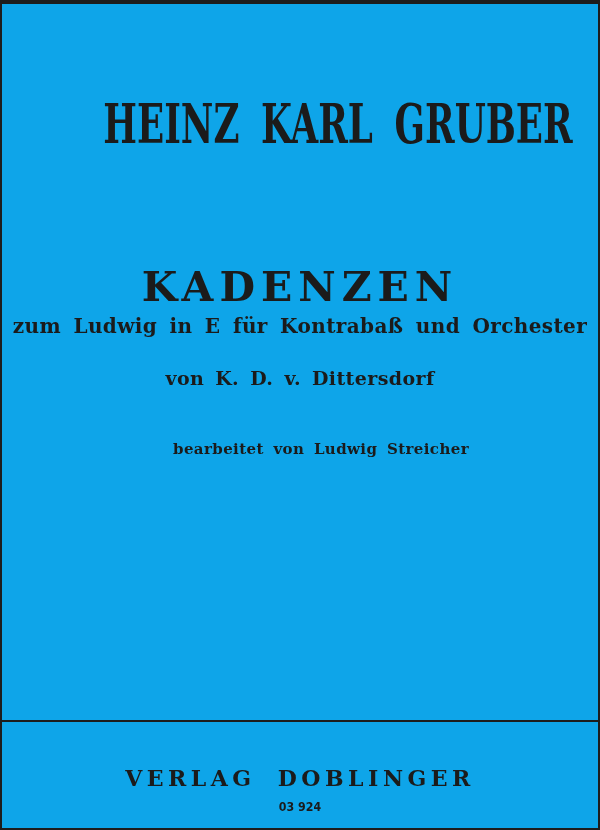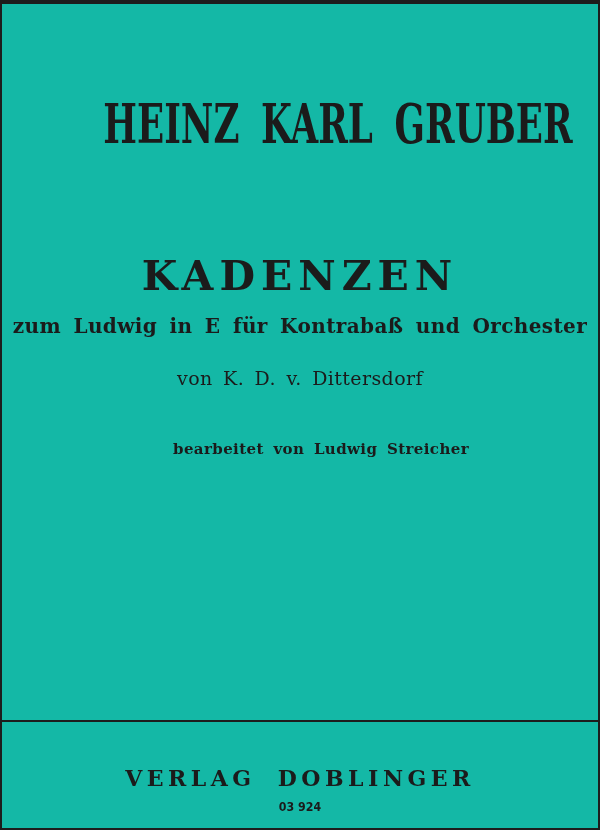--- a/index.html
+++ b/index.html
@@ -5,21 +5,21 @@
   html, body {
     margin: 0;
     padding: 0;
     background: #ffffff;
   }
   .page {
     position: relative;
     width: 600px;
     height: 830px;
     box-sizing: border-box;
-    background: #14b8a6;
+    background: #0ea5e9;
     border-top: 4px solid #1d1d1d;
     border-left: 2px solid #1d1d1d;
     border-right: 2px solid #1d1d1d;
     border-bottom: 2px solid #1d1d1d;
     overflow: hidden;
     font-family: "DejaVu Serif", serif;
     color: #1b1b1b;
   }
   .centered {
     position: absolute;
@@ -31,36 +31,36 @@
   .author {
     top: 88px;
     font-size: 54px;
     font-weight: bold;
     letter-spacing: 0px;
     word-spacing: 14px;
     transform: scaleX(0.66);
     transform-origin: 50% 50%;
   }
   .work-title {
-    top: 248px;
+    top: 259px;
     font-size: 41px;
     font-weight: bold;
     letter-spacing: 6px;
   }
   .subtitle {
     top: 310px;
     font-size: 20px;
     font-weight: 600;
     letter-spacing: 0.4px;
     word-spacing: 5px;
   }
   .composer {
     top: 363px;
     font-size: 19px;
-    font-weight: 400;
+    font-weight: 700;
     letter-spacing: 0.4px;
     word-spacing: 4px;
   }
   .arranger {
     top: 436px;
     font-size: 15px;
     font-weight: 600;
     letter-spacing: 0.4px;
     word-spacing: 4px;
     padding-left: 21px;

